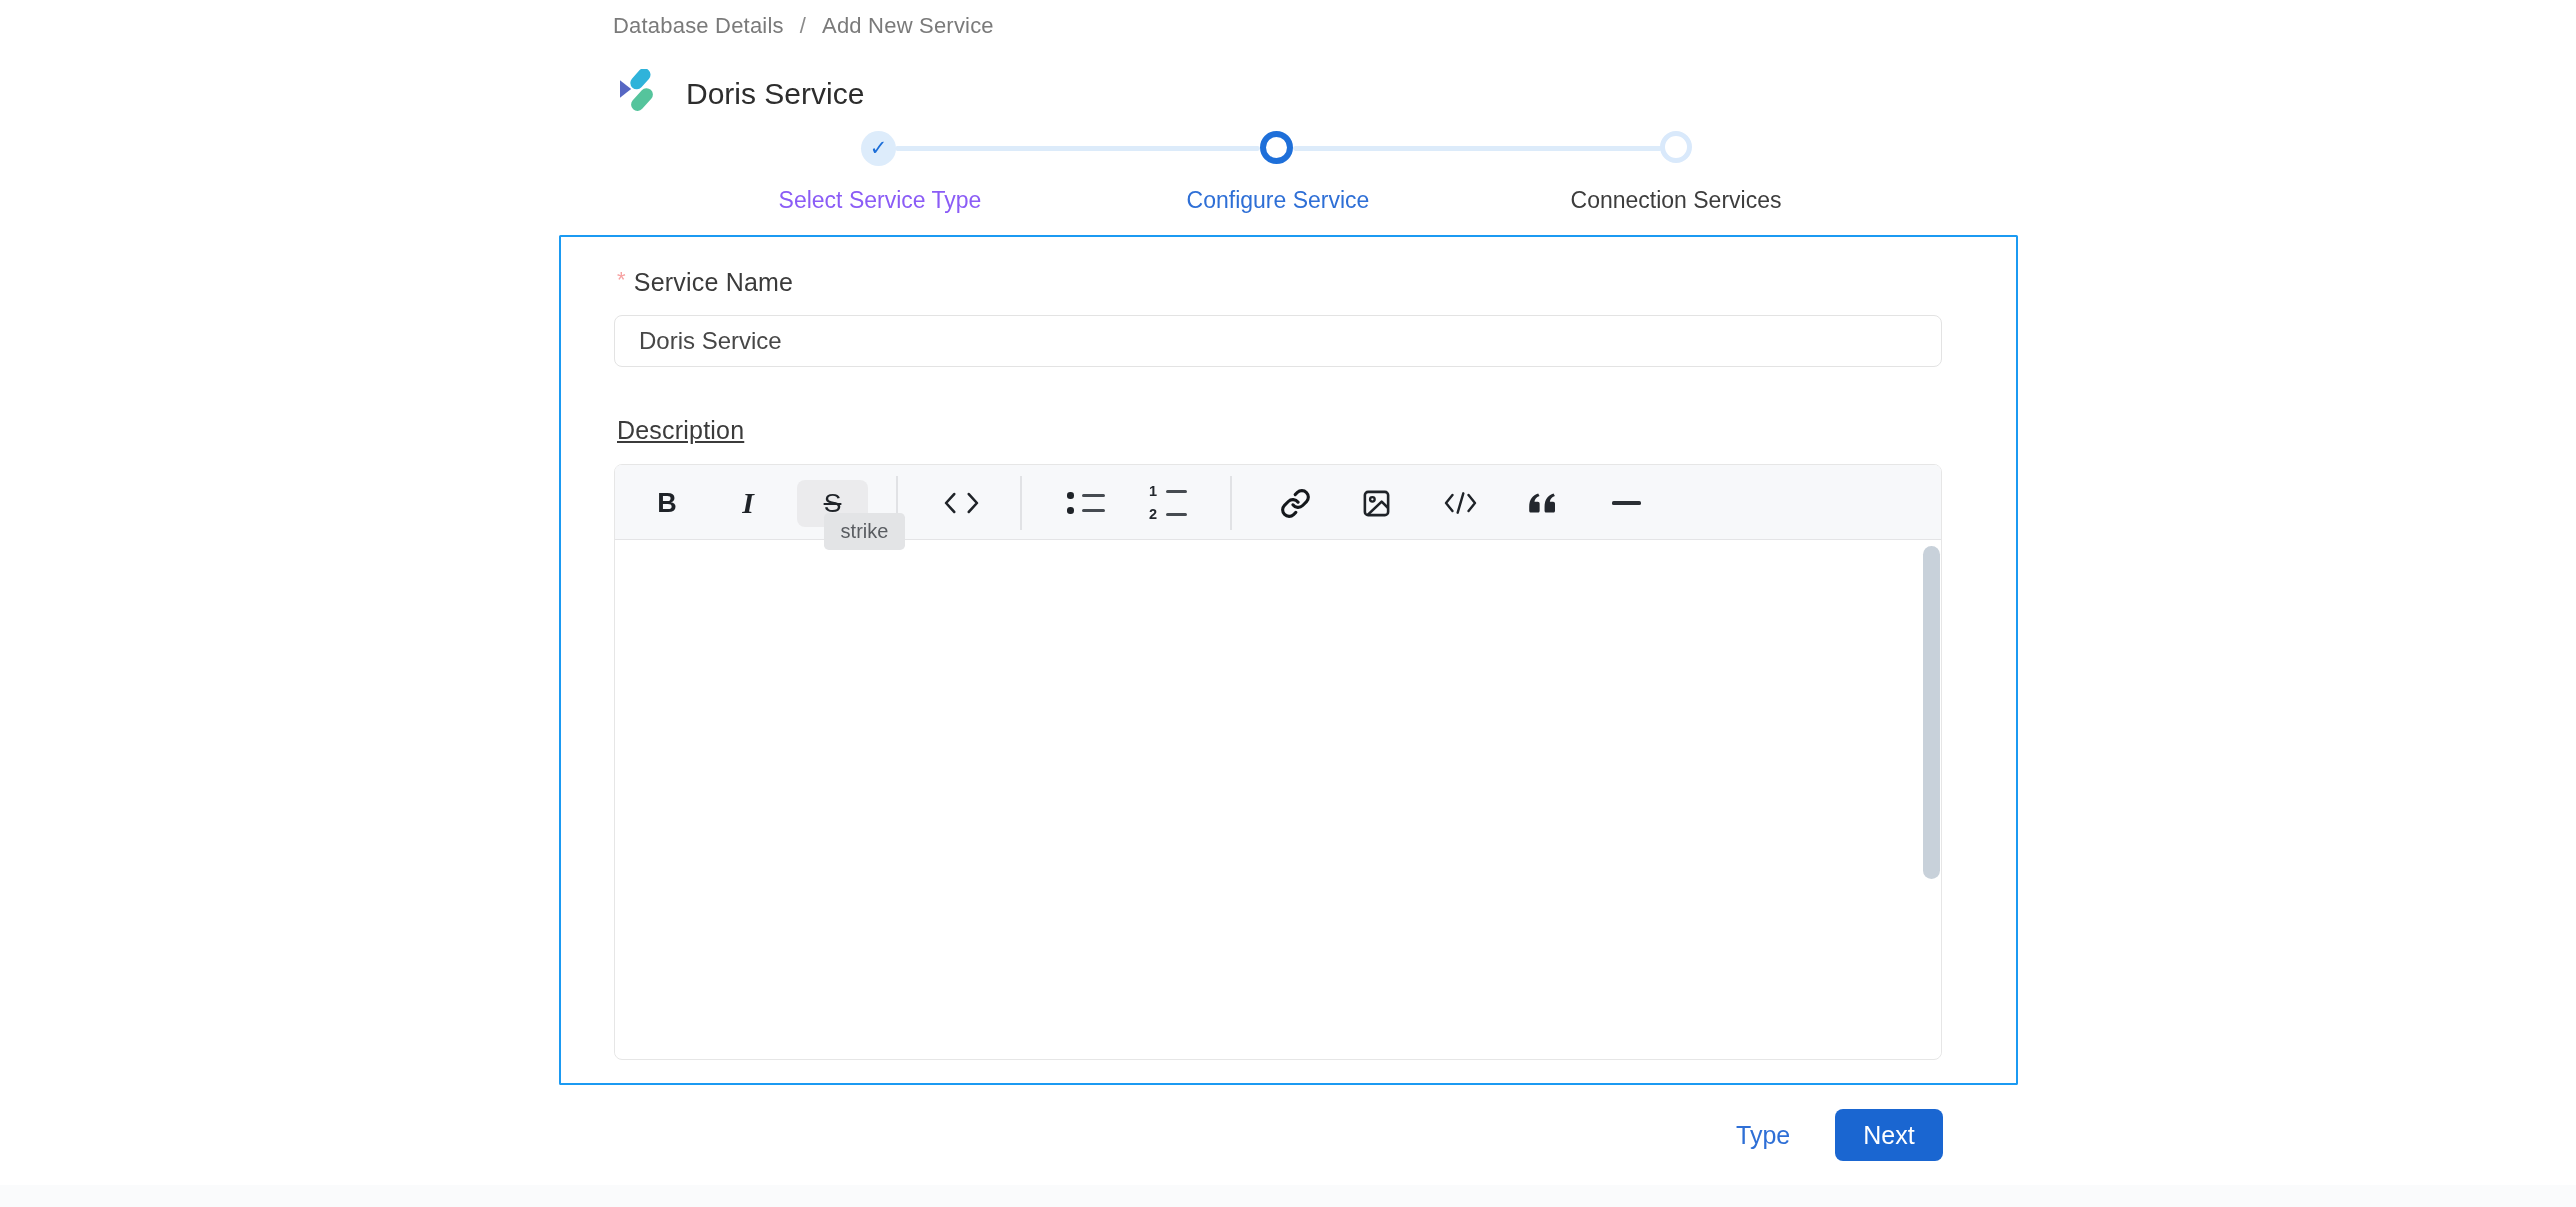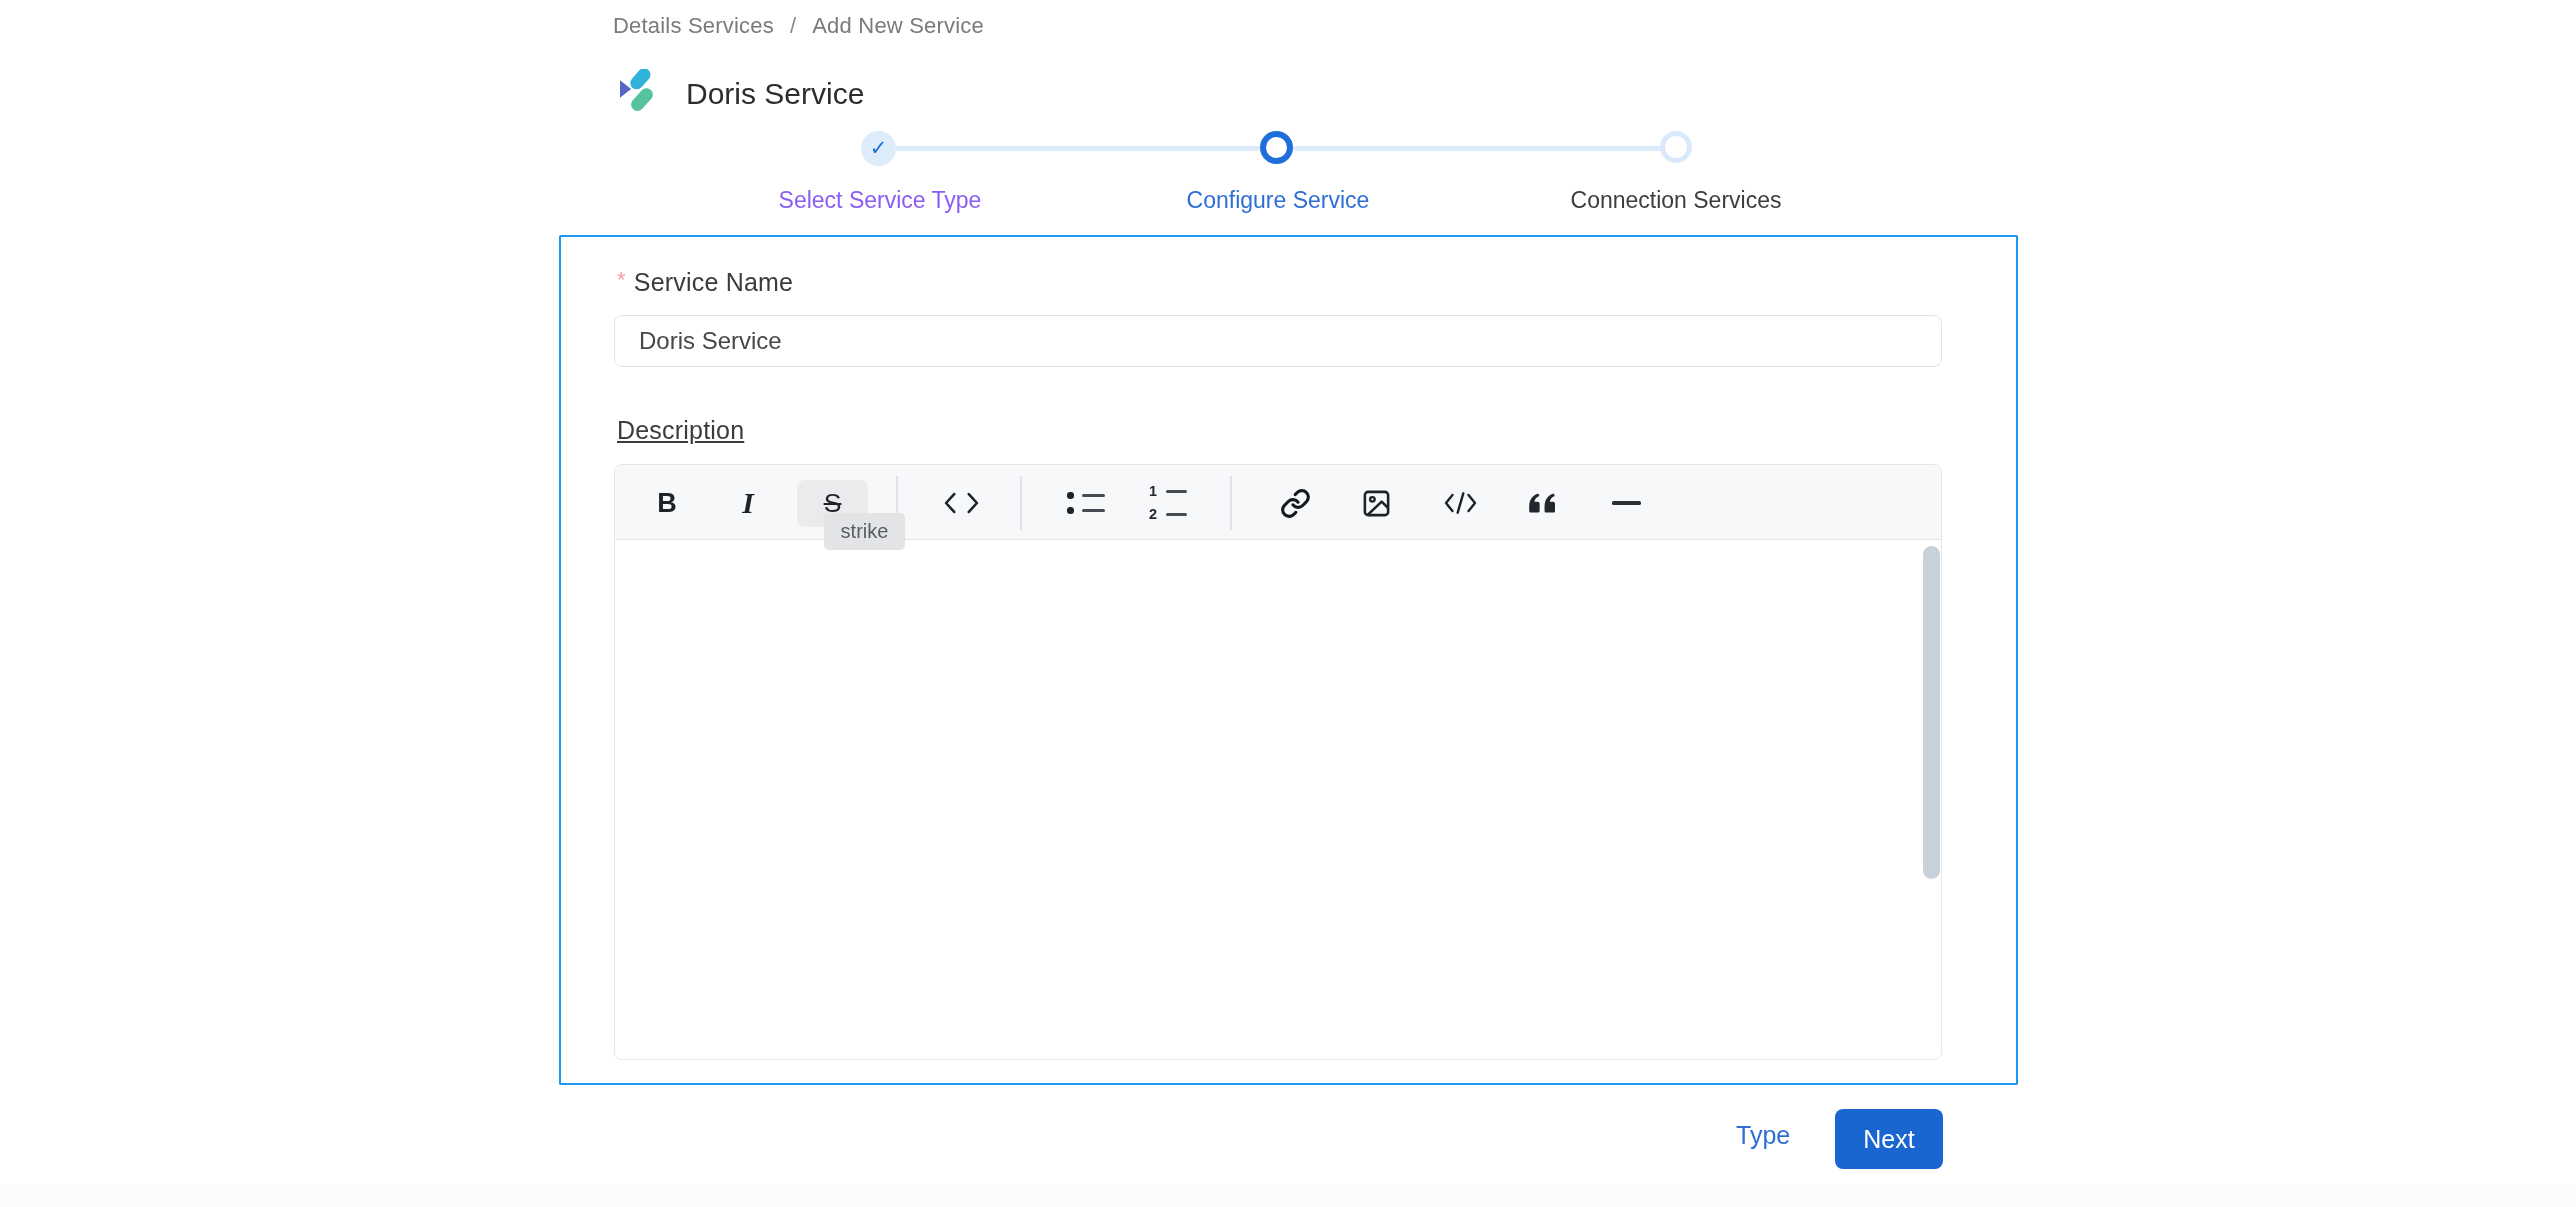--- a/index.html
+++ b/index.html
@@ -81,31 +81,31 @@
   .tooltip { position: absolute; left: 209px; top: 48px; width: 81px; height: 37px; background: #e3e4e6;
              border-radius: 4.8px; display: flex; align-items: center; justify-content: center;
              font-size: 20px; color: #595c61; z-index: 5; }
 
   .editor-body { position: relative; height: 518px; border-radius: 0 0 6.4px 6.4px; background: #fff; cursor: text; }
   .scroll-thumb { position: absolute; right: 0.8px; top: 6.4px; width: 17.7px; height: 333px;
                   background: #c8d1da; border-radius: 8.9px; cursor: grab; }
 
   
   .back-link { position: absolute; left: 1736px; top: 1121px; font-size: 25px; color: #2e6fd6; cursor: pointer; }
-  .next-button { position: absolute; left: 1835px; top: 1109px; width: 108px; height: 60px; background: #1a66d1;
+  .next-button { position: absolute; left: 1835px; top: 1109px; width: 108px; height: 52px; background: #1a66d1;
                  border: none; border-radius: 8px; color: #ffffff; font-family: "Liberation Sans", sans-serif;
                  font-size: 25px; display: flex; align-items: center; justify-content: center; cursor: pointer; }
 
   .footer-strip { position: absolute; left: 0; top: 1185px; width: 2576px; height: 22.5px; background: #fafbfc; }
 </style>
 </head>
 <body>
 
 <div class="breadcrumb">
-  <span>Details Services</span>
+  <span>Database Details</span>
   <span class="sep">/</span>
   <span>Add New Service</span>
 </div>
 
 <svg class="logo" viewBox="0 0 48 54" aria-hidden="true">
   <g transform="rotate(42 27 13)">
     <rect x="19" y="-3" width="16" height="30" rx="8" fill="#2fb3da"></rect>
   </g>
   <path d="M2 14 L16 25 L2 36 Z" fill="#5767c3"></path>
   <g transform="rotate(42 30 38)">

